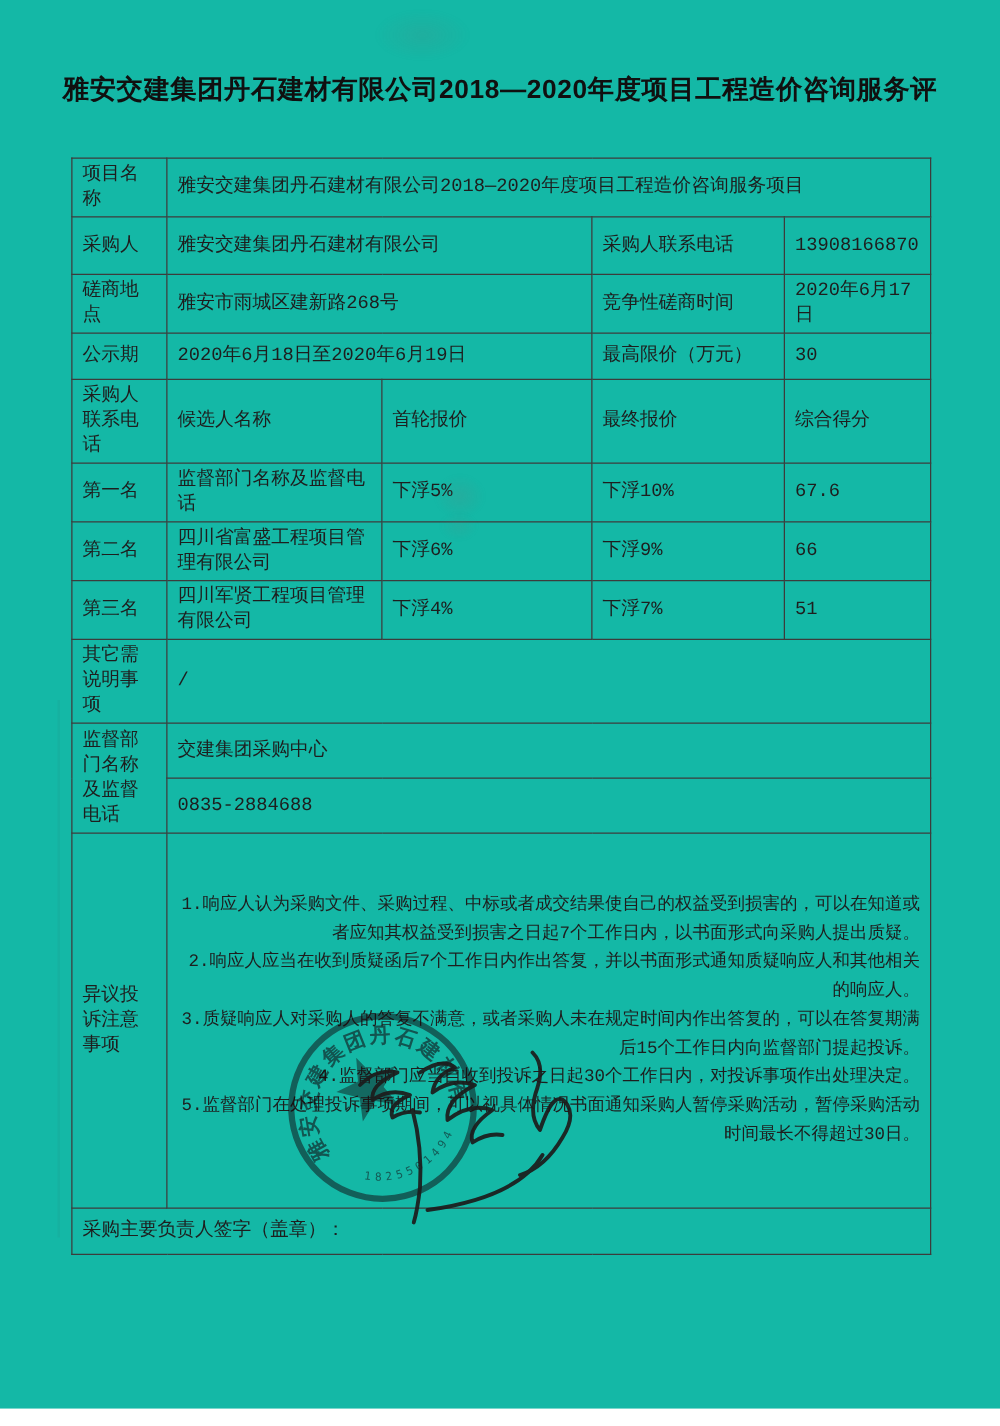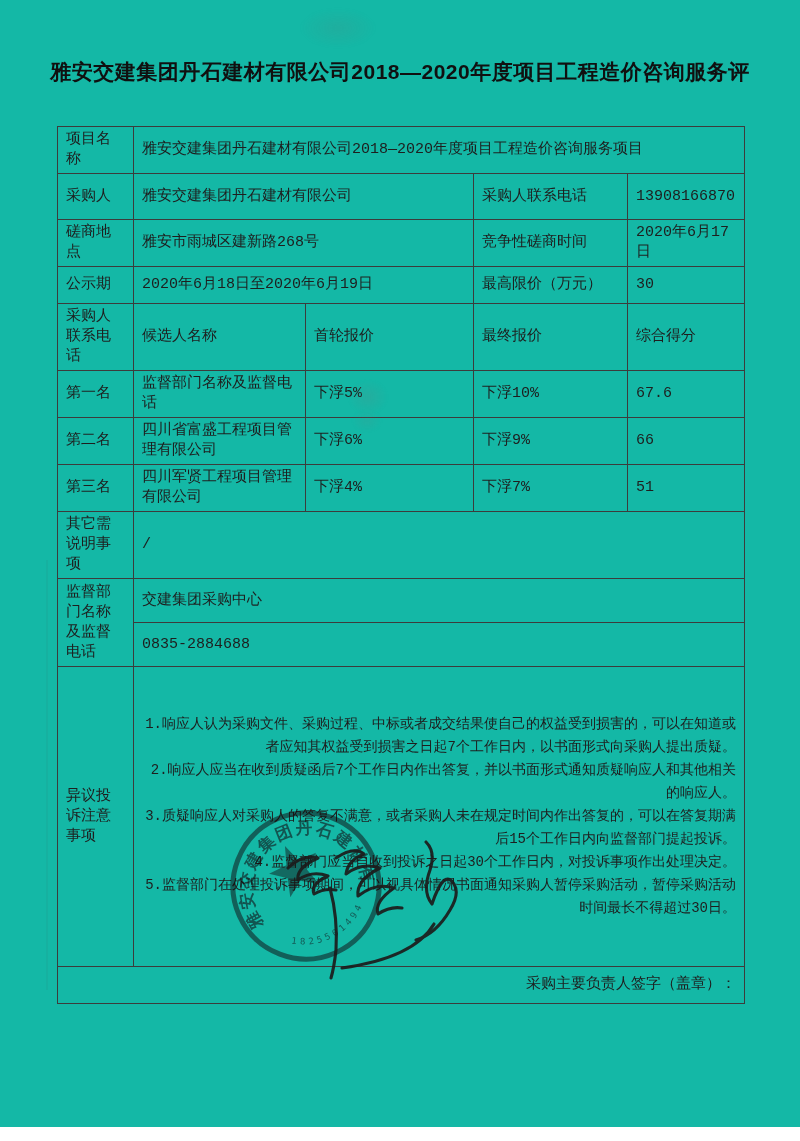--- a/index.html
+++ b/index.html
@@ -28,21 +28,21 @@
   }
   td.lbl{ padding:3px 7px 3px 8px; text-align:left; }
   .c{ }
   .l{ text-align:left; }
   tr.r1{height:39px;} tr.r2{height:46px;} tr.r3{height:43px;} tr.r4{height:37px;}
   tr.r5{height:39px;} tr.r6{height:41px;} tr.r7{height:42px;} tr.r8{height:42px;}
   tr.r9{height:40px;} tr.r10a{height:44px;} tr.r10b{height:44px;}
   tr.r11{height:300px;} tr.r12{height:37px;}
   td.objection-cell{ padding:8px 9px; vertical-align:middle; }
   .obj-item{ font-size:14px; line-height:23px; text-align:right; }
-  .sign-cell{ padding-left:6px; font-size:15px;text-align:right; }
+  .sign-cell{ padding-left:6px; font-size:15px; }
   
   .stamp{
     position:absolute; left:206px; top:782px; width:206px; height:212px;
     mix-blend-mode:multiply; opacity:.93; pointer-events:none;
   }
   
   .signature{
     position:absolute; left:258px; top:826px; width:210px; height:164px;
     pointer-events:none;
   }

